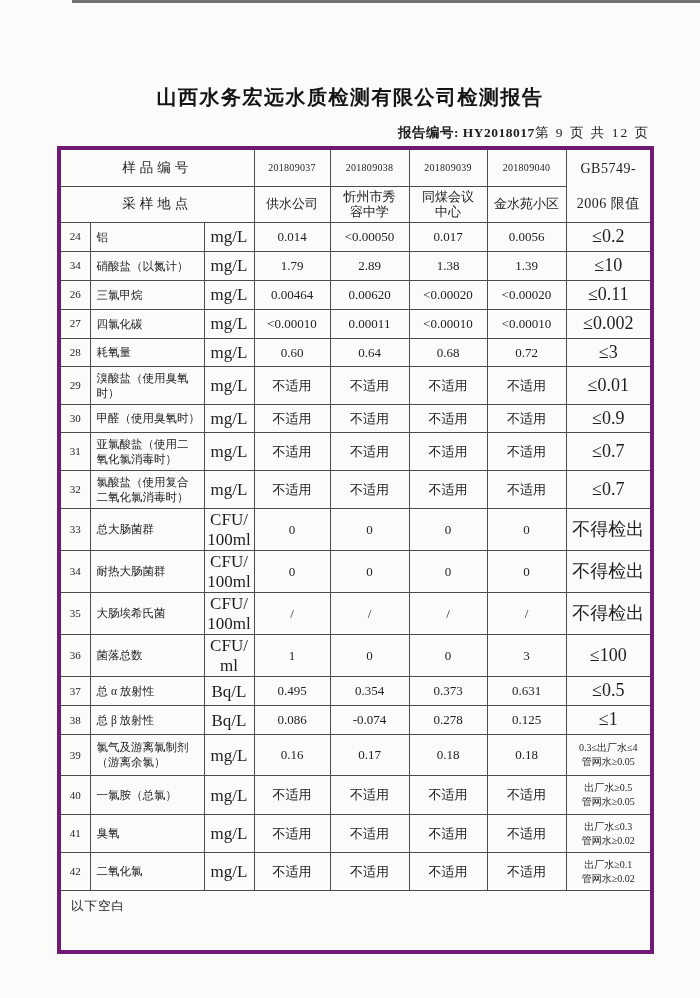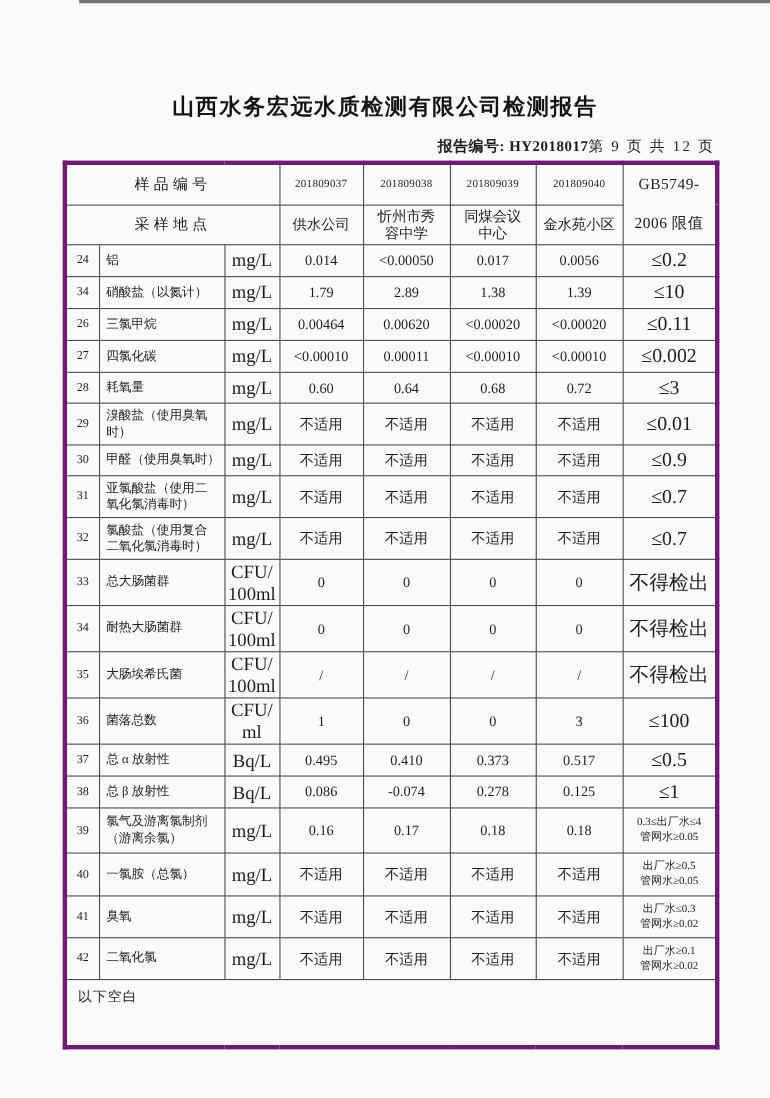--- a/index.html
+++ b/index.html
@@ -212,23 +212,23 @@
       <td class="c-val">0</td>
       <td class="c-val">0</td>
       <td class="c-val">3</td>
       <td class="c-limit">≤100</td>
     </tr>
     <tr class="h29">
       <td class="c-no">37</td>
       <td class="c-name">总 α 放射性</td>
       <td class="c-unit">Bq/L</td>
       <td class="c-val">0.495</td>
-      <td class="c-val">0.410</td>
+      <td class="c-val">0.354</td>
       <td class="c-val">0.373</td>
-      <td class="c-val">0.517</td>
+      <td class="c-val">0.631</td>
       <td class="c-limit">≤0.5</td>
     </tr>
     <tr class="h29">
       <td class="c-no">38</td>
       <td class="c-name">总 β 放射性</td>
       <td class="c-unit">Bq/L</td>
       <td class="c-val">0.086</td>
       <td class="c-val">-0.074</td>
       <td class="c-val">0.278</td>
       <td class="c-val">0.125</td>

